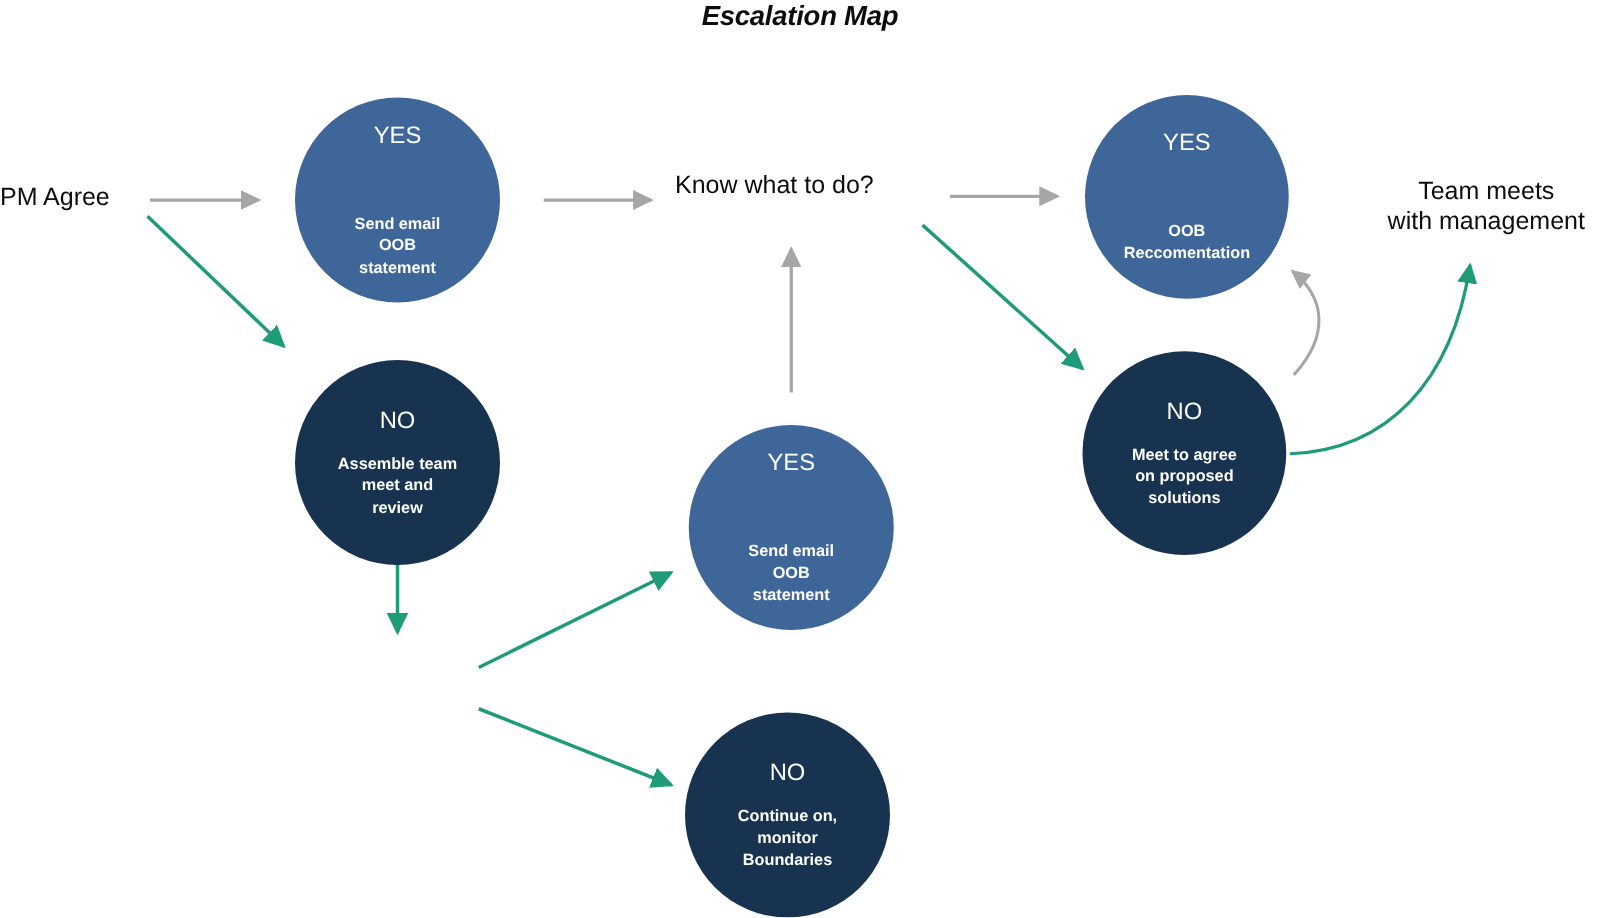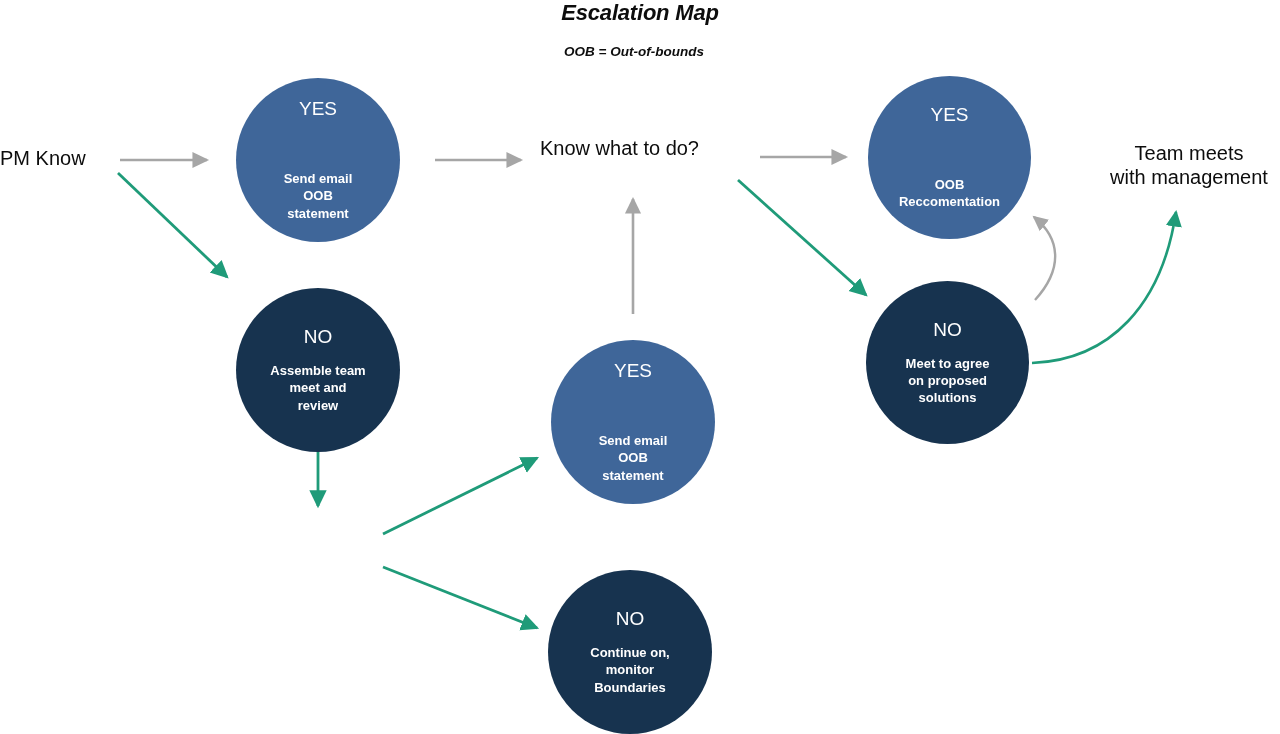--- a/index.html
+++ b/index.html
@@ -90,21 +90,20 @@
   .ta-left   { text-align: left; }
   .ta-center { text-align: center; }
 </style>
 </head>
 <body>
 
 <div id="canvas">
 
   <div class="title" id="diagram-title">Escalation Map</div>
 
-  <div class="title" id="diagram-subtitle">OOB = Out-of-bounds</div>
 
   <svg id="edges" viewBox="0 0 1280 734" width="1280" height="734" xmlns="http://www.w3.org/2000/svg">
     <defs>
       <marker id="arrow-gray" markerWidth="7" markerHeight="7" refX="5.6" refY="3.5" orient="auto" markerUnits="strokeWidth">
         <path d="M0,0.4 L6.4,3.5 L0,6.6 z" fill="#a6a6a6"></path>
       </marker>
       <marker id="arrow-green" markerWidth="7" markerHeight="7" refX="5.6" refY="3.5" orient="auto" markerUnits="strokeWidth">
         <path d="M0,0.4 L6.4,3.5 L0,6.6 z" fill="#1f9b79"></path>
       </marker>
     </defs>
@@ -125,21 +124,21 @@
 
     <line x1="760" y1="157" x2="846" y2="157" stroke="#a6a6a6" stroke-width="2.6" marker-end="url(#arrow-gray)"></line>
 
     <line x1="738" y1="180" x2="866" y2="295" stroke="#1f9b79" stroke-width="2.8" marker-end="url(#arrow-green)"></line>
 
     <path d="M 1035 300 C 1064 268 1060 238 1034 217" fill="none" stroke="#a6a6a6" stroke-width="2.4" marker-end="url(#arrow-gray)"></path>
 
     <path d="M 1032 363 C 1110 360 1162 305 1176 212" fill="none" stroke="#1f9b79" stroke-width="2.6" marker-end="url(#arrow-green)"></path>
   </svg>
 
-  <div class="node-text ta-left" style="left:0px; top:146px; width:130px;">PM Know</div>
+  <div class="node-text ta-left" style="left:0px; top:146px; width:130px;">PM Agree</div>
 
   <div class="node-text ta-left" style="left:540px; top:136px; width:230px;">Know what to do?</div>
 
 
   <div class="node-text ta-center" style="left:1092px; top:141px; width:194px;">Team meets
 with management</div>
 
   <div class="node-circle c-blue" style="left:236px; top:78px; width:164px; height:164px;">
     <div class="node-head">YES</div>
     <div class="node-body">Send email

